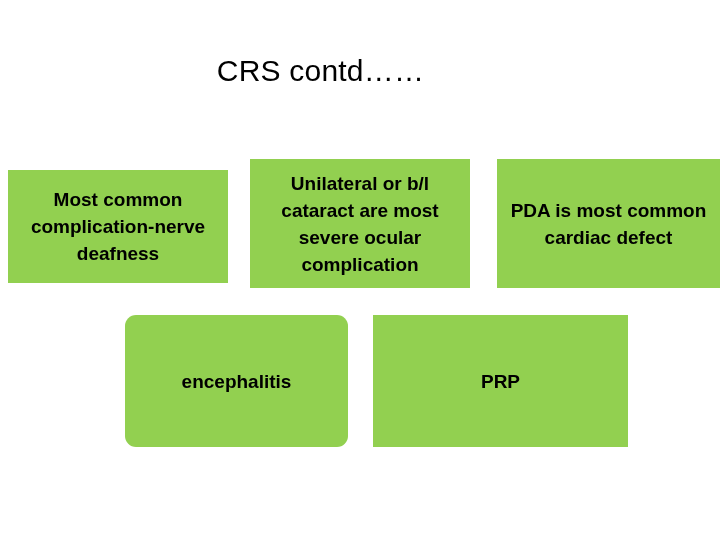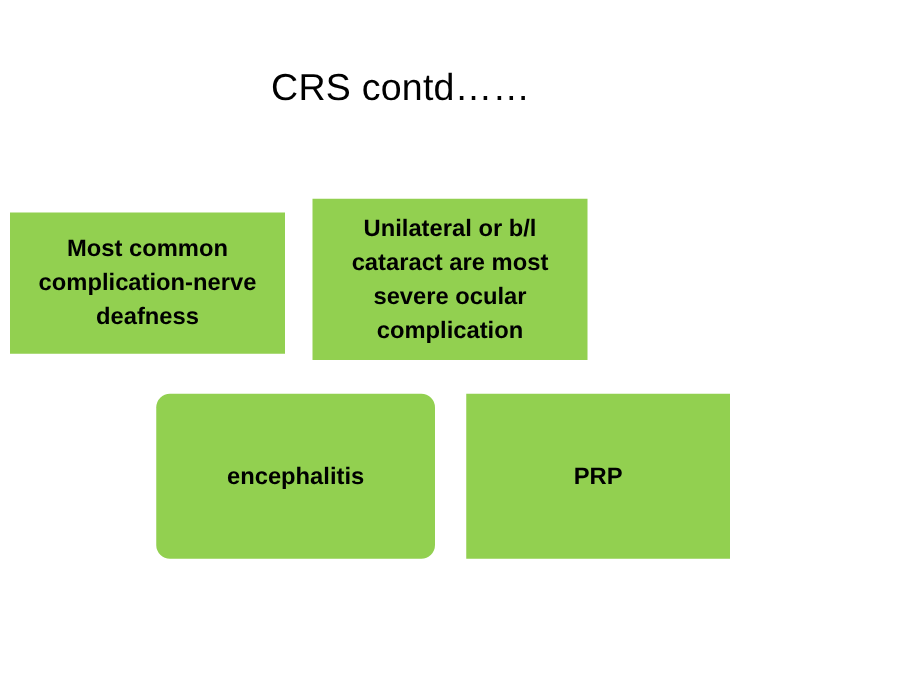--- a/index.html
+++ b/index.html
@@ -76,39 +76,42 @@
   .box-4 {
     left: 125px;
     top: 315px;
     width: 223px;
     height: 132px;
     border-radius: 11px;
   }
   .box-5 {
     left: 373px;
     top: 315px;
-    width: 211px;
+    width: 255px;
     height: 132px;
   }
 </style>
 </head>
 <body>
 
 <div class="slide">
 
   <div class="slide-title">CRS contd……</div>
 
   <div class="box box-1">
     <span>Most common complication-nerve deafness</span>
   </div>
 
   <div class="box box-2">
     <span>Unilateral or b/l cataract are most severe ocular complication</span>
   </div>
 
+  <div class="box box-3">
+    <span>PDA is most common cardiac defect</span>
+  </div>
 
   <div class="box box-4">
     <span>encephalitis</span>
   </div>
 
   <div class="box box-5">
     <span>PRP</span>
   </div>
 
 </div>

